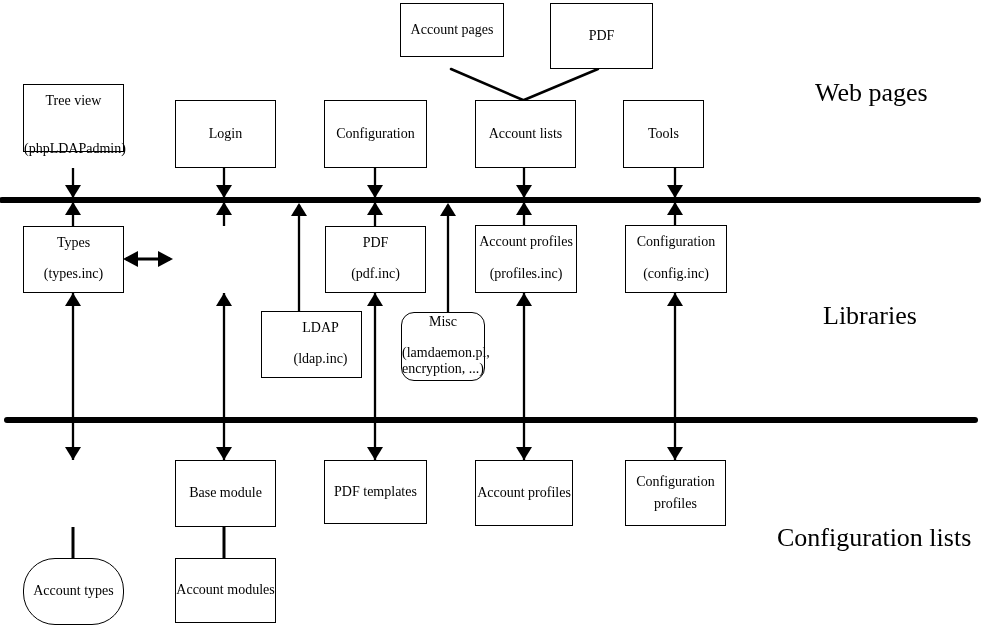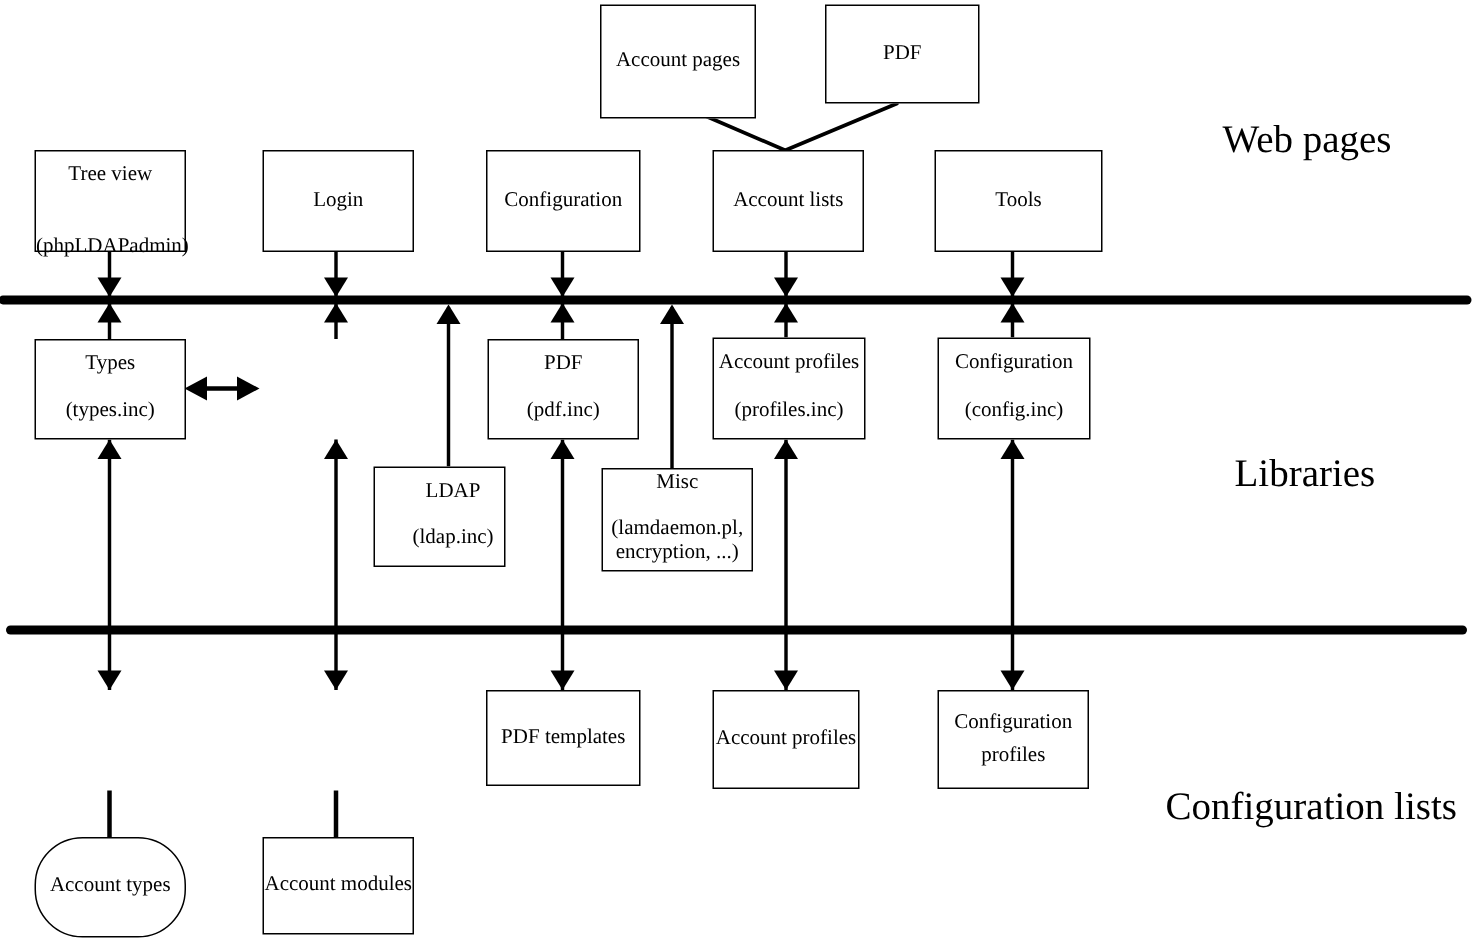--- a/index.html
+++ b/index.html
@@ -109,71 +109,74 @@
     </g>
 
     <g>
       <line x1="73" y1="527" x2="73" y2="559" stroke-width="3"></line>
     </g>
     <g>
       <line x1="224" y1="527" x2="224" y2="559" stroke-width="3"></line>
     </g>
   </svg>
 
-  <div class="node single" style="left:400px;top:3px;width:104px;height:76px;">
+  <div class="node single" style="left:400px;top:3px;width:104px;height:54px;">
     <span>Account pages</span>
   </div>
   <div class="node single" style="left:550px;top:3px;width:103px;height:66px;">
     <span>PDF</span>
   </div>
 
-  <div class="node two" style="left:23px;top:100px;width:101px;height:68px;gap:32px;">
+  <div class="node two" style="left:23px;top:84px;width:101px;height:68px;gap:32px;">
     <span>Tree view</span>
     <span>(phpLDAPadmin)</span>
   </div>
   <div class="node single" style="left:175px;top:100px;width:101px;height:68px;">
     <span>Login</span>
   </div>
   <div class="node single" style="left:324px;top:100px;width:103px;height:68px;">
     <span>Configuration</span>
   </div>
   <div class="node single" style="left:475px;top:100px;width:101px;height:68px;">
     <span>Account lists</span>
   </div>
-  <div class="node single" style="left:623px;top:100px;width:112px;height:68px;">
+  <div class="node single" style="left:623px;top:100px;width:81px;height:68px;">
     <span>Tools</span>
   </div>
 
   <div class="node two" style="left:23px;top:226px;width:101px;height:67px;">
     <span>Types</span>
     <span>(types.inc)</span>
   </div>
   <div class="node two" style="left:325px;top:226px;width:101px;height:67px;">
     <span>PDF</span>
     <span>(pdf.inc)</span>
   </div>
   <div class="node two" style="left:475px;top:225px;width:102px;height:68px;">
     <span>Account profiles</span>
     <span>(profiles.inc)</span>
   </div>
   <div class="node two" style="left:625px;top:225px;width:102px;height:68px;">
     <span>Configuration</span>
     <span>(config.inc)</span>
   </div>
 
-  <div class="node two" style="left:249px;top:311px;width:88px;height:67px;padding-left:18px;">
+  <div class="node two" style="left:261px;top:311px;width:101px;height:67px;padding-left:18px;">
     <span>LDAP</span>
     <span>(ldap.inc)</span>
   </div>
-  <div class="node misc-box" style="left:401px;top:312px;width:101px;height:69px;">
+  <div class="node misc-box" style="left:401px;top:312px;width:84px;height:69px;border-radius:13px;">
     <span>Misc</span>
     <span class="push">(lamdaemon.pl,</span>
     <span>encryption, ...)</span>
   </div>
 
+  <div class="node single" style="left:175px;top:460px;width:101px;height:67px;">
+    <span>Base module</span>
+  </div>
   <div class="node single" style="left:324px;top:460px;width:103px;height:64px;">
     <span>PDF templates</span>
   </div>
   <div class="node single" style="left:475px;top:460px;width:98px;height:66px;">
     <span>Account profiles</span>
   </div>
   <div class="node center2" style="left:625px;top:460px;width:101px;height:66px;">
     <span>Configuration</span>
     <span>profiles</span>
   </div>

